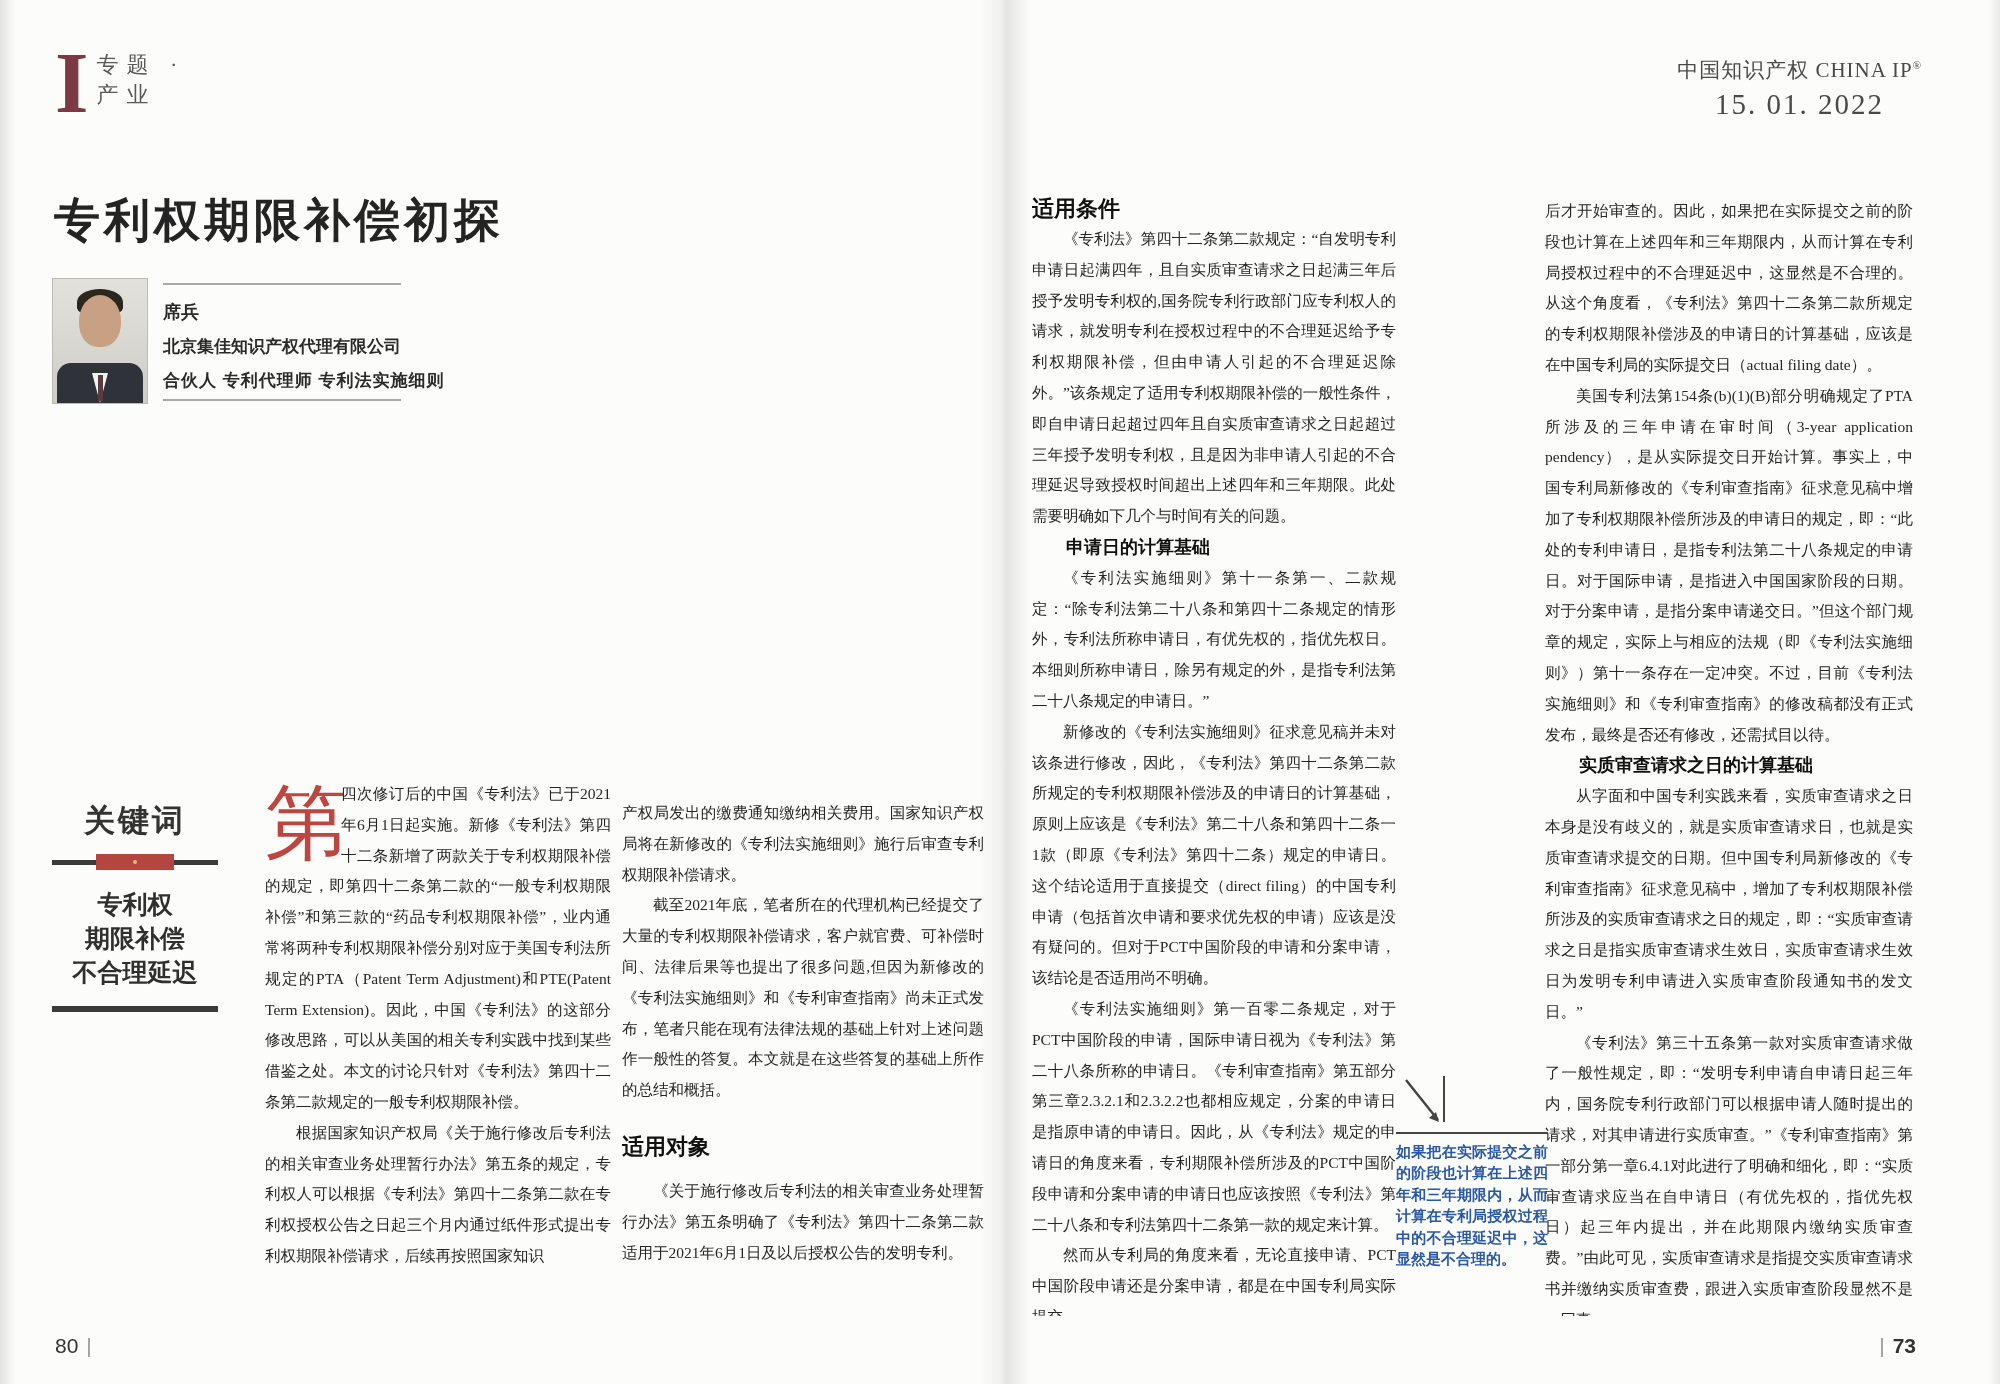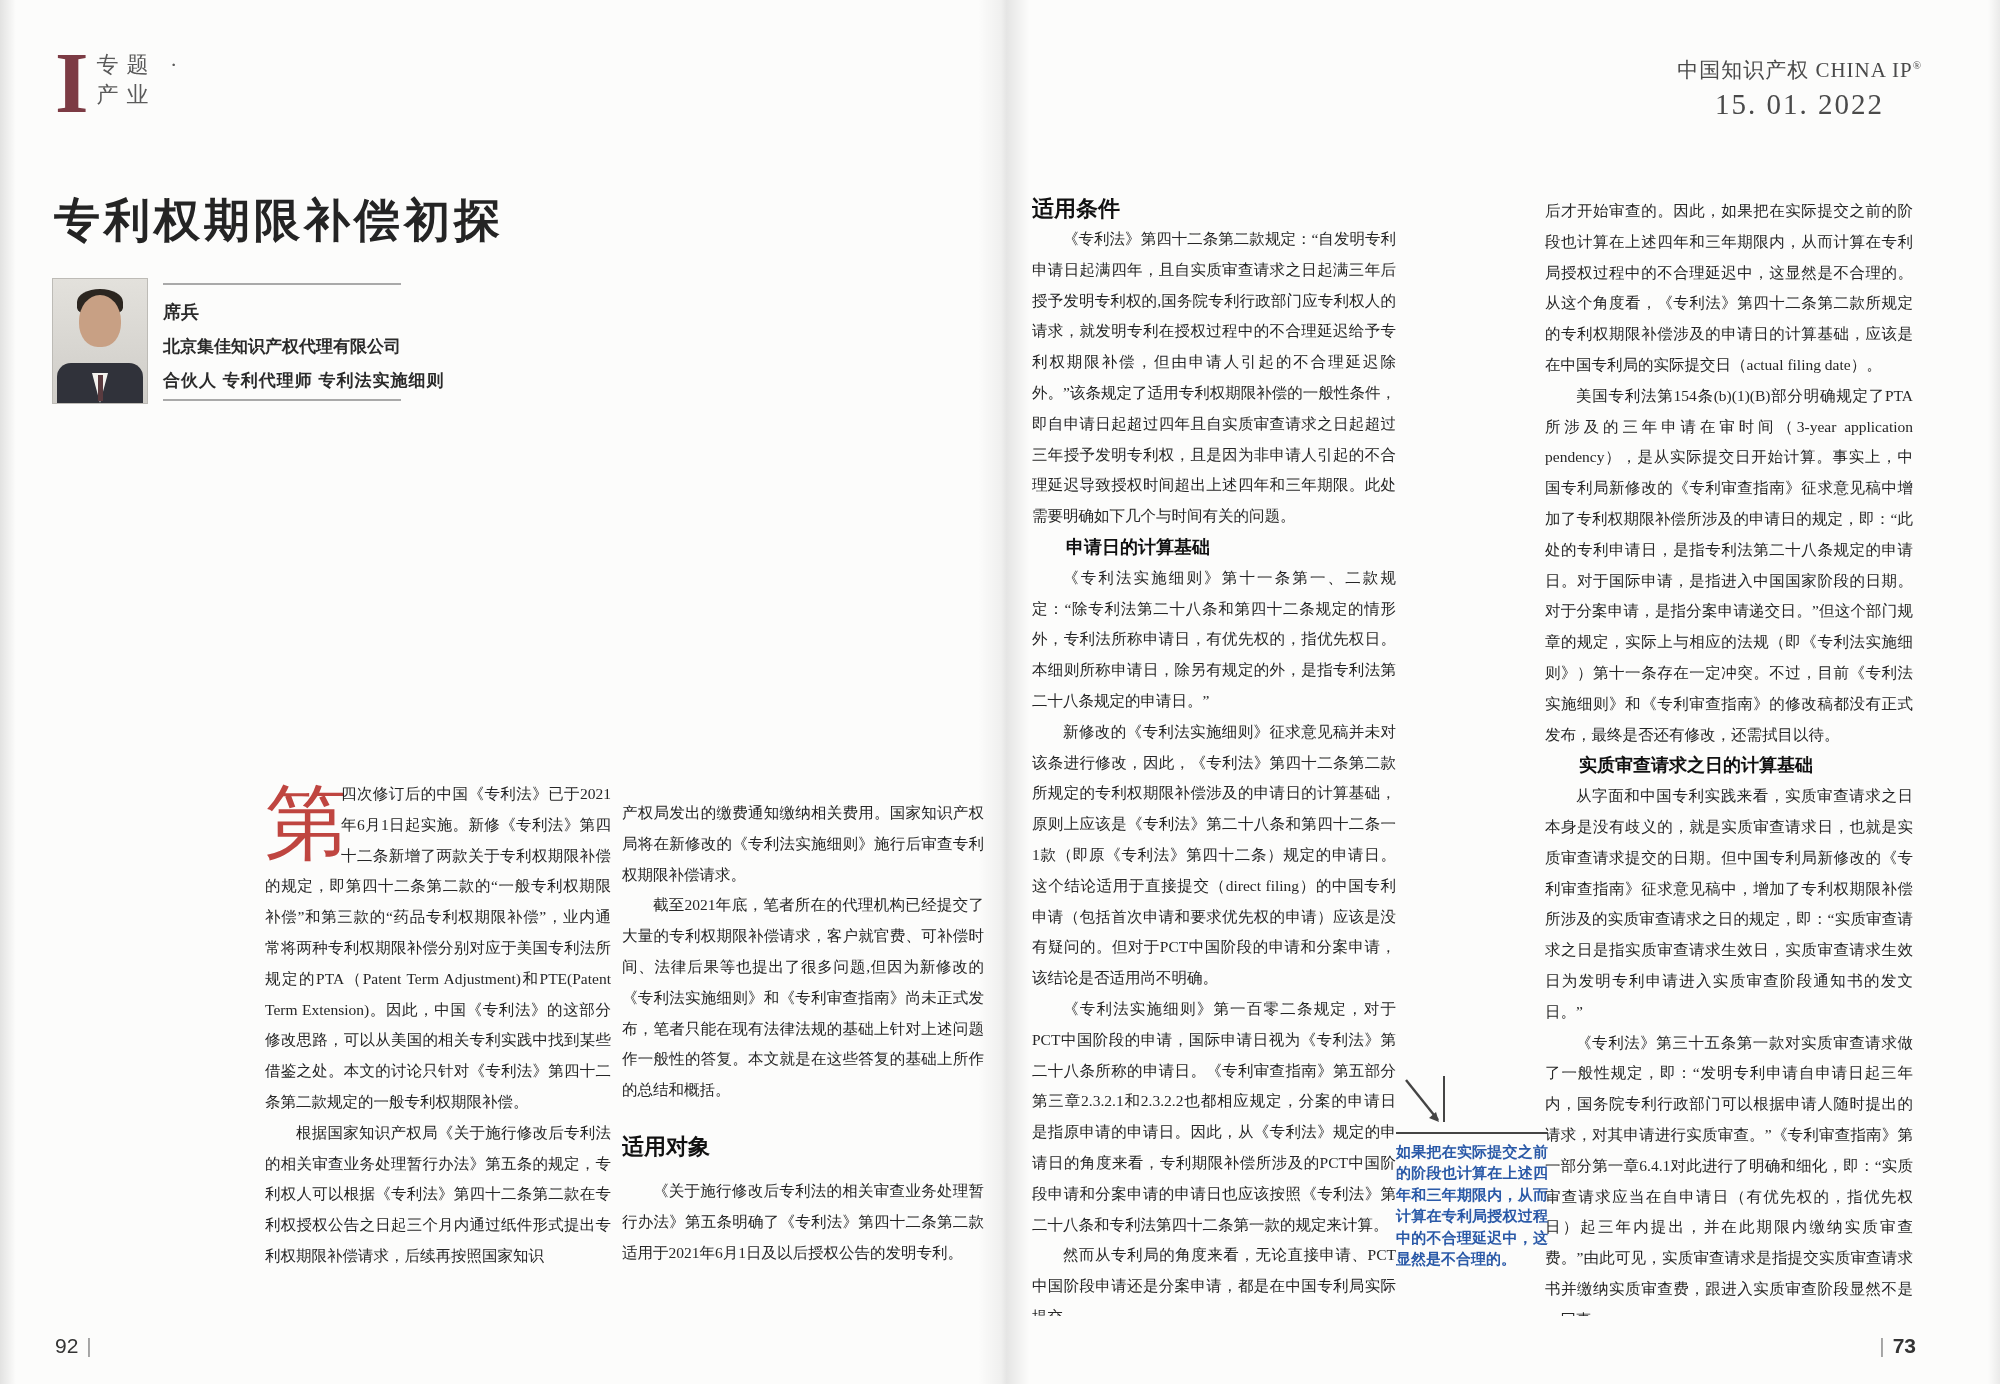--- a/index.html
+++ b/index.html
@@ -124,20 +124,34 @@
     <div class="tie"></div>
   </div>
   <div class="au-rule top"></div>
   <div class="au-block">
     <div class="au-name">席兵</div>
     <div class="au-org">北京集佳知识产权代理有限公司</div>
     <div class="au-roles">合伙人 专利代理师 专利法实施细则</div>
   </div>
   <div class="au-rule bot"></div>
 
+  <div class="kw">
+    <div class="kw-head">关键词</div>
+    <div class="kw-bar">
+      <div class="line"></div>
+      <div class="red"></div>
+      <div class="dot"></div>
+    </div>
+    <div class="kw-items">
+      <div>专利权</div>
+      <div>期限补偿</div>
+      <div>不合理延迟</div>
+    </div>
+    <div class="kw-bot"></div>
+  </div>
 
   <div class="col lcol1">
     <p><span class="dropcap">第</span><span>四次修订后的中国《专利法》已于2021年6月1日起实施。新修《专利法》第四十二条新增了两款关于专利权期限补偿的规定，即第四十二条第二款的“一般专利权期限补偿”和第三款的“药品专利权期限补偿”，业内通常将两种专利权期限补偿分别对应于美国专利法所规定的PTA（Patent Term Adjustment)和PTE(Patent Term Extension)。因此，中国《专利法》的这部分修改思路，可以从美国的相关专利实践中找到某些借鉴之处。本文的讨论只针对《专利法》第四十二条第二款规定的一般专利权期限补偿。</span></p>
     <p class="ind">根据国家知识产权局《关于施行修改后专利法的相关审查业务处理暂行办法》第五条的规定，专利权人可以根据《专利法》第四十二条第二款在专利权授权公告之日起三个月内通过纸件形式提出专利权期限补偿请求，后续再按照国家知识</p>
   </div>
 
   <div class="col lcol2">
     <p>产权局发出的缴费通知缴纳相关费用。国家知识产权局将在新修改的《专利法实施细则》施行后审查专利权期限补偿请求。</p>
     <p class="ind">截至2021年底，笔者所在的代理机构已经提交了大量的专利权期限补偿请求，客户就官费、可补偿时间、法律后果等也提出了很多问题,但因为新修改的《专利法实施细则》和《专利审查指南》尚未正式发布，笔者只能在现有法律法规的基础上针对上述问题作一般性的答复。本文就是在这些答复的基础上所作的总结和概括。</p>
     <p class="h1">适用对象</p>
@@ -166,15 +180,15 @@
   <div class="callout">
     <svg width="58" height="54" viewBox="0 0 58 54">
       <line x1="8" y1="6" x2="40" y2="46" stroke="#444" stroke-width="2.4"></line>
       <polygon points="41,48 31,44 38,38" fill="#444"></polygon>
       <line x1="46" y1="2" x2="46" y2="48" stroke="#444" stroke-width="2"></line>
     </svg>
     <div class="rule"></div>
     <div class="txt">如果把在实际提交之前的阶段也计算在上述四年和三年期限内，从而计算在专利局授权过程中的不合理延迟中，这显然是不合理的。</div>
   </div>
 
-  <div class="pgno left"><span>92</span><span class="bar">|</span></div>
+  <div class="pgno left"><span>80</span><span class="bar">|</span></div>
   <div class="pgno right"><span class="bar">|</span><span>73</span></div>
 </div>
 
 </body></html>

